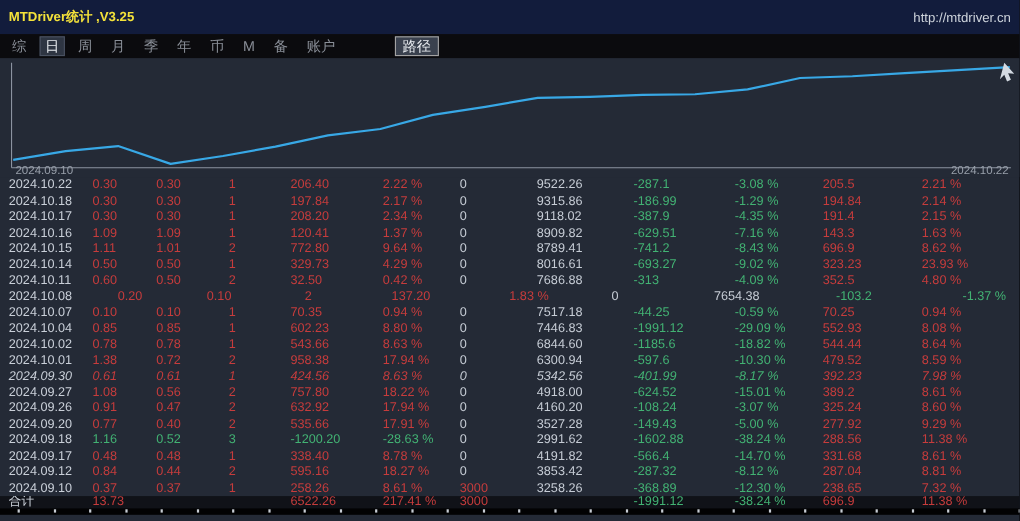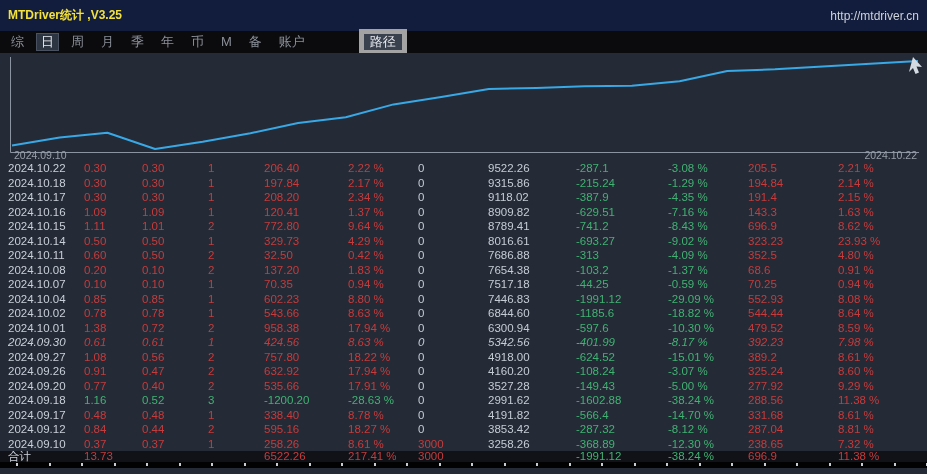--- a/index.html
+++ b/index.html
@@ -16,21 +16,21 @@
   .titlebar .title{color:#f4e23a;font-size:12px;font-weight:bold;}
   .titlebar .url{color:#cdd3db;font-size:12px;}
   
   .menubar{
     height:22px;background:#0b0b0e;display:flex;align-items:center;
     padding:0 6px;box-sizing:border-box;font-size:13px;color:#8a8f98;
   }
   .menu-item{padding:1px 5px;margin-right:7px;cursor:default;line-height:16px;}
   .menu-item.active{background:#2e3542;color:#e8ebef;border:1px solid #4a5261;padding:0 4px;}
   .path-btn{
-    margin-left:42px;background:#3a414e;color:#e8ebef;border:5px solid #a3a3a3;
+    margin-left:42px;background:#3a414e;color:#e8ebef;border:1px solid #a3a3a3;
     padding:0 6px;line-height:16px;font-size:13px;
   }
   
   .chart{position:relative;height:108px;background:#242a36;}
   .chart svg{position:absolute;left:0;top:0;}
   .xlabel{position:absolute;top:96px;font-size:10.5px;color:#99a0ab;}
   .xlabel.left{left:14px;}
   .xlabel.right{right:10px;}
   
   .thead{height:17px;display:grid;align-items:center;color:#e2e6ec;font-size:12px;}
@@ -111,21 +111,21 @@
       </div>
       <div class="trow" style="grid-template-columns: 80px 58px 66px 56px 84px 70px 70px 88px 92px 80px 90px 93px;">
         <div class="cell date">2024.10.18</div>
         <div class="cell red">0.30</div>
         <div class="cell red">0.30</div>
         <div class="cell red">1</div>
         <div class="cell red">197.84</div>
         <div class="cell red">2.17 %</div>
         <div class="cell plain">0</div>
         <div class="cell plain">9315.86</div>
-        <div class="cell green">-215.24</div>
+        <div class="cell green">-186.99</div>
         <div class="cell green">-1.29 %</div>
         <div class="cell red">194.84</div>
         <div class="cell red">2.14 %</div>
       </div>
       <div class="trow" style="grid-template-columns: 80px 58px 66px 56px 84px 70px 70px 88px 92px 80px 90px 93px;">
         <div class="cell date">2024.10.17</div>
         <div class="cell red">0.30</div>
         <div class="cell red">0.30</div>
         <div class="cell red">1</div>
         <div class="cell red">208.20</div>
@@ -186,21 +186,21 @@
         <div class="cell red">2</div>
         <div class="cell red">32.50</div>
         <div class="cell red">0.42 %</div>
         <div class="cell plain">0</div>
         <div class="cell plain">7686.88</div>
         <div class="cell green">-313</div>
         <div class="cell green">-4.09 %</div>
         <div class="cell red">352.5</div>
         <div class="cell red">4.80 %</div>
       </div>
-      <div class="trow" style="grid-template-columns: 80px 58px 66px 56px 84px 70px 70px 88px 92px 80px 90px 93px;">
+      <div class="trow" style="grid-template-columns: 80px 58px 66px 56px 84px 70px 70px 88px 92px 80px 90px 93px; gap: 23px;">
         <div class="cell date">2024.10.08</div>
         <div class="cell red">0.20</div>
         <div class="cell red">0.10</div>
         <div class="cell red">2</div>
         <div class="cell red">137.20</div>
         <div class="cell red">1.83 %</div>
         <div class="cell plain">0</div>
         <div class="cell plain">7654.38</div>
         <div class="cell green">-103.2</div>
         <div class="cell green">-1.37 %</div>

